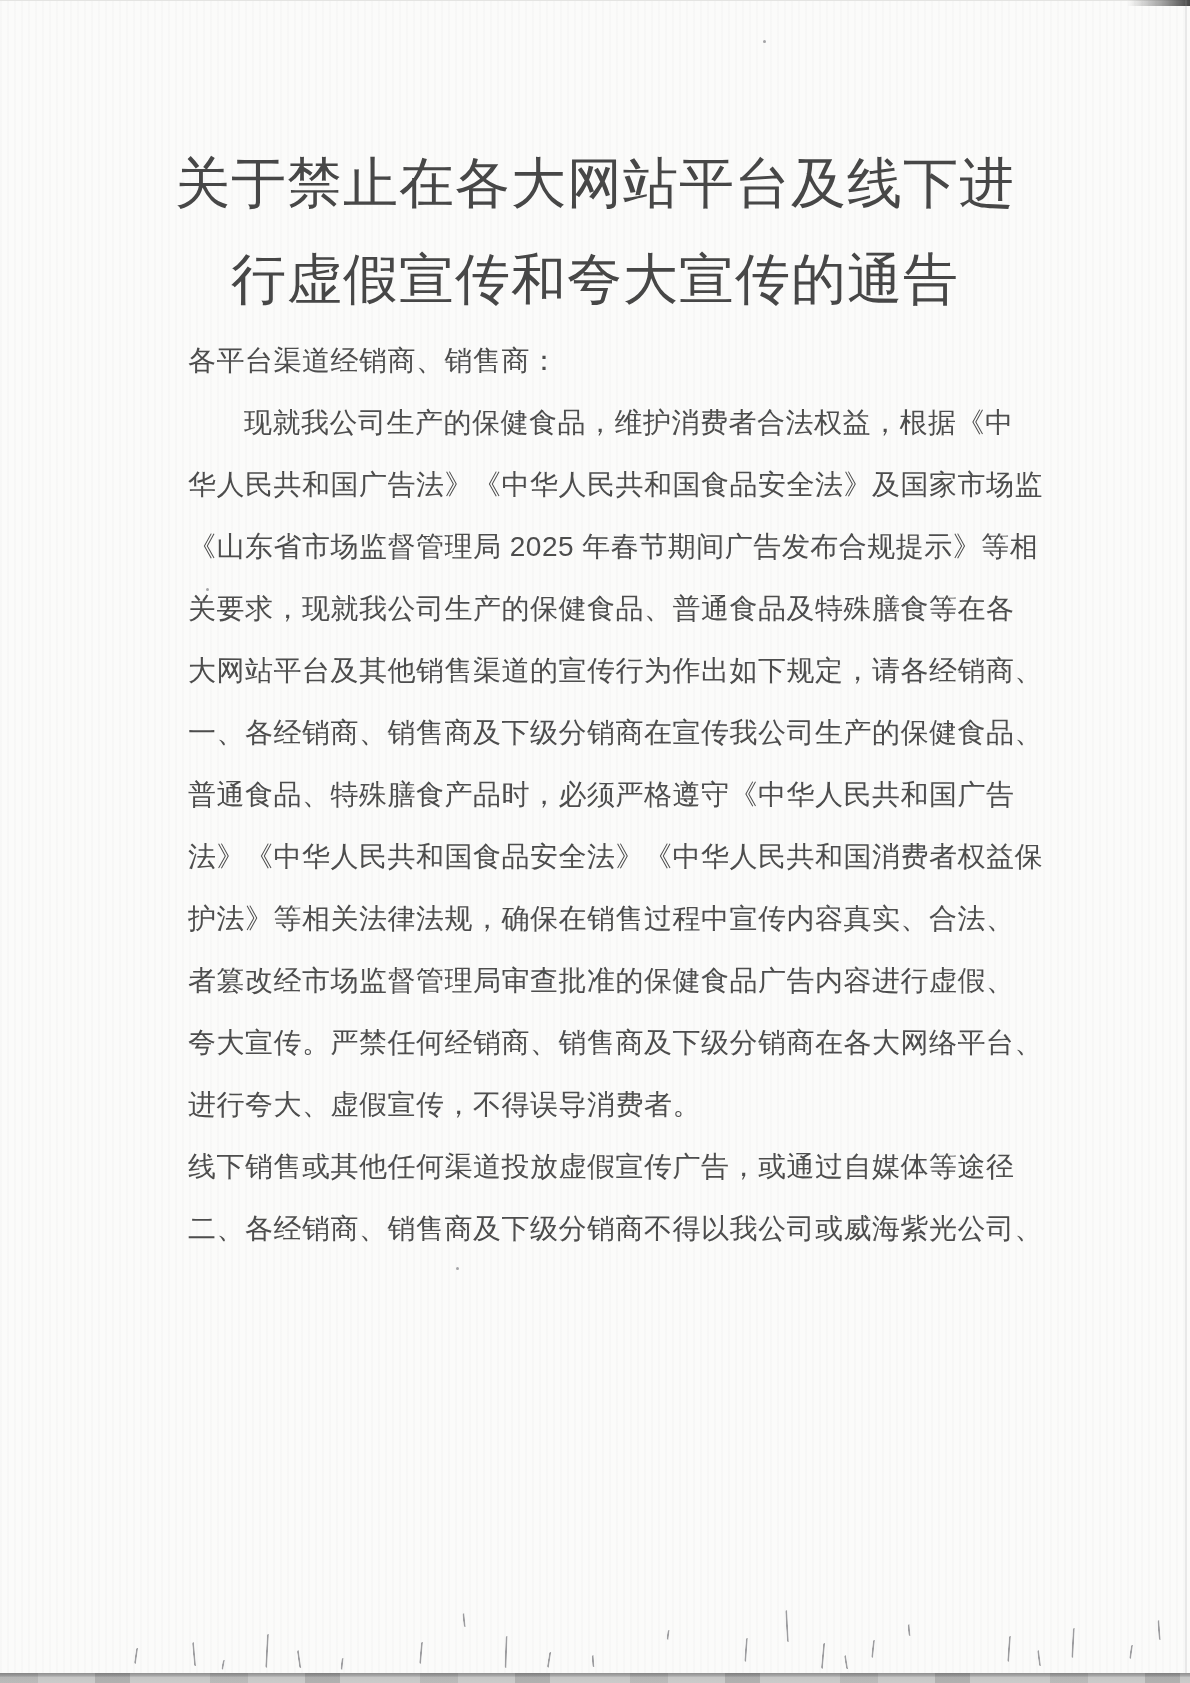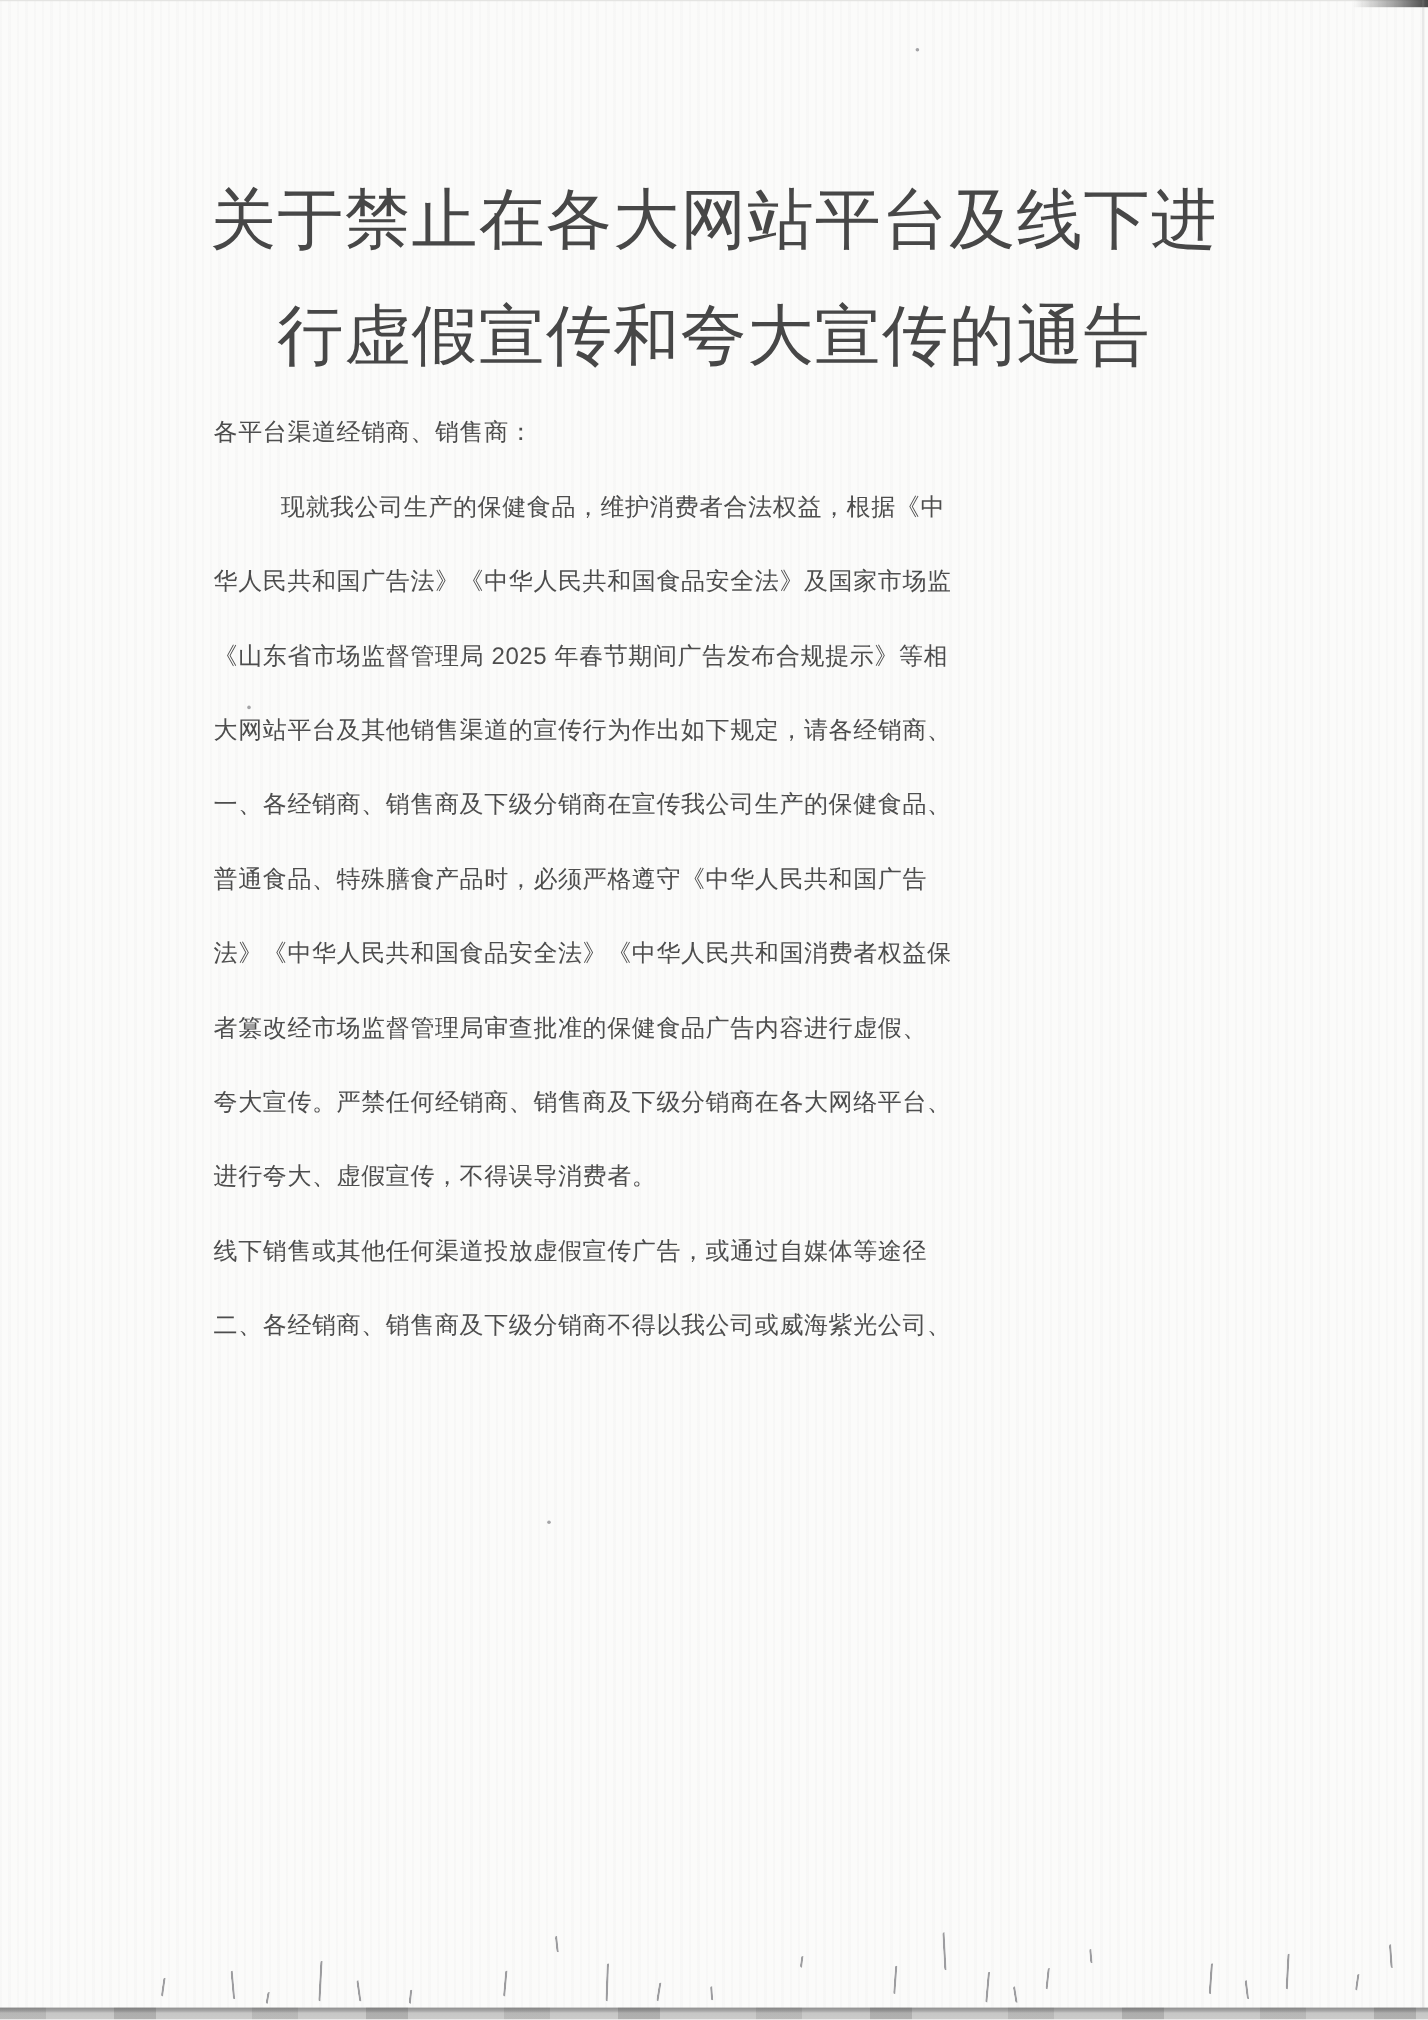--- a/index.html
+++ b/index.html
@@ -26,23 +26,23 @@
     letter-spacing:1px;
     font-weight:400;
     color:#474747;
     white-space:nowrap;
   }
   .title-line.l1 { top:147px; }
   .title-line.l2 { top:243px; }
 
   .doc-body {
     position:absolute;
-    left:178px; top:330px;
+    left:188px; top:330px;
     width:830px;
-    font-size:20px;
+    font-size:28px;
     color:#4d4d4d;
   }
   .doc-body .line {
     height:62px;
     line-height:62px;
     white-space:nowrap;
     letter-spacing:0.5px;
   }
   .doc-body .line.indent { padding-left:56px; }
 
@@ -92,24 +92,26 @@
   <div class="right-edge-line"></div>
 
   <div class="title-line l1">关于禁止在各大网站平台及线下进</div>
   <div class="title-line l2">行虚假宣传和夸大宣传的通告</div>
 
   <div class="doc-body">
       <div class="line">各平台渠道经销商、销售商：</div>
       <div class="line indent">现就我公司生产的保健食品，维护消费者合法权益，根据《中</div>
       <div class="line">华人民共和国广告法》《中华人民共和国食品安全法》及国家市场监</div>
       <div class="line">《山东省市场监督管理局 2025 年春节期间广告发布合规提示》等相</div>
+      <div class="line">关要求，现就我公司生产的保健食品、普通食品及特殊膳食等在各</div>
       <div class="line">大网站平台及其他销售渠道的宣传行为作出如下规定，请各经销商、</div>
       <div class="line">一、各经销商、销售商及下级分销商在宣传我公司生产的保健食品、</div>
       <div class="line">普通食品、特殊膳食产品时，必须严格遵守《中华人民共和国广告</div>
       <div class="line">法》《中华人民共和国食品安全法》《中华人民共和国消费者权益保</div>
+      <div class="line">护法》等相关法律法规，确保在销售过程中宣传内容真实、合法、</div>
       <div class="line">者篡改经市场监督管理局审查批准的保健食品广告内容进行虚假、</div>
       <div class="line">夸大宣传。严禁任何经销商、销售商及下级分销商在各大网络平台、</div>
       <div class="line">进行夸大、虚假宣传，不得误导消费者。</div>
       <div class="line">线下销售或其他任何渠道投放虚假宣传广告，或通过自媒体等途径</div>
       <div class="line">二、各经销商、销售商及下级分销商不得以我公司或威海紫光公司、</div>
     </div>
 
   <div class="noise-layer">
       <span class="tick" style="left: 135px; top: 1648px; height: 16px; transform: rotate(8deg);"></span>
       <span class="tick" style="left: 193px; top: 1642px; height: 24px; transform: rotate(-5deg);"></span>

